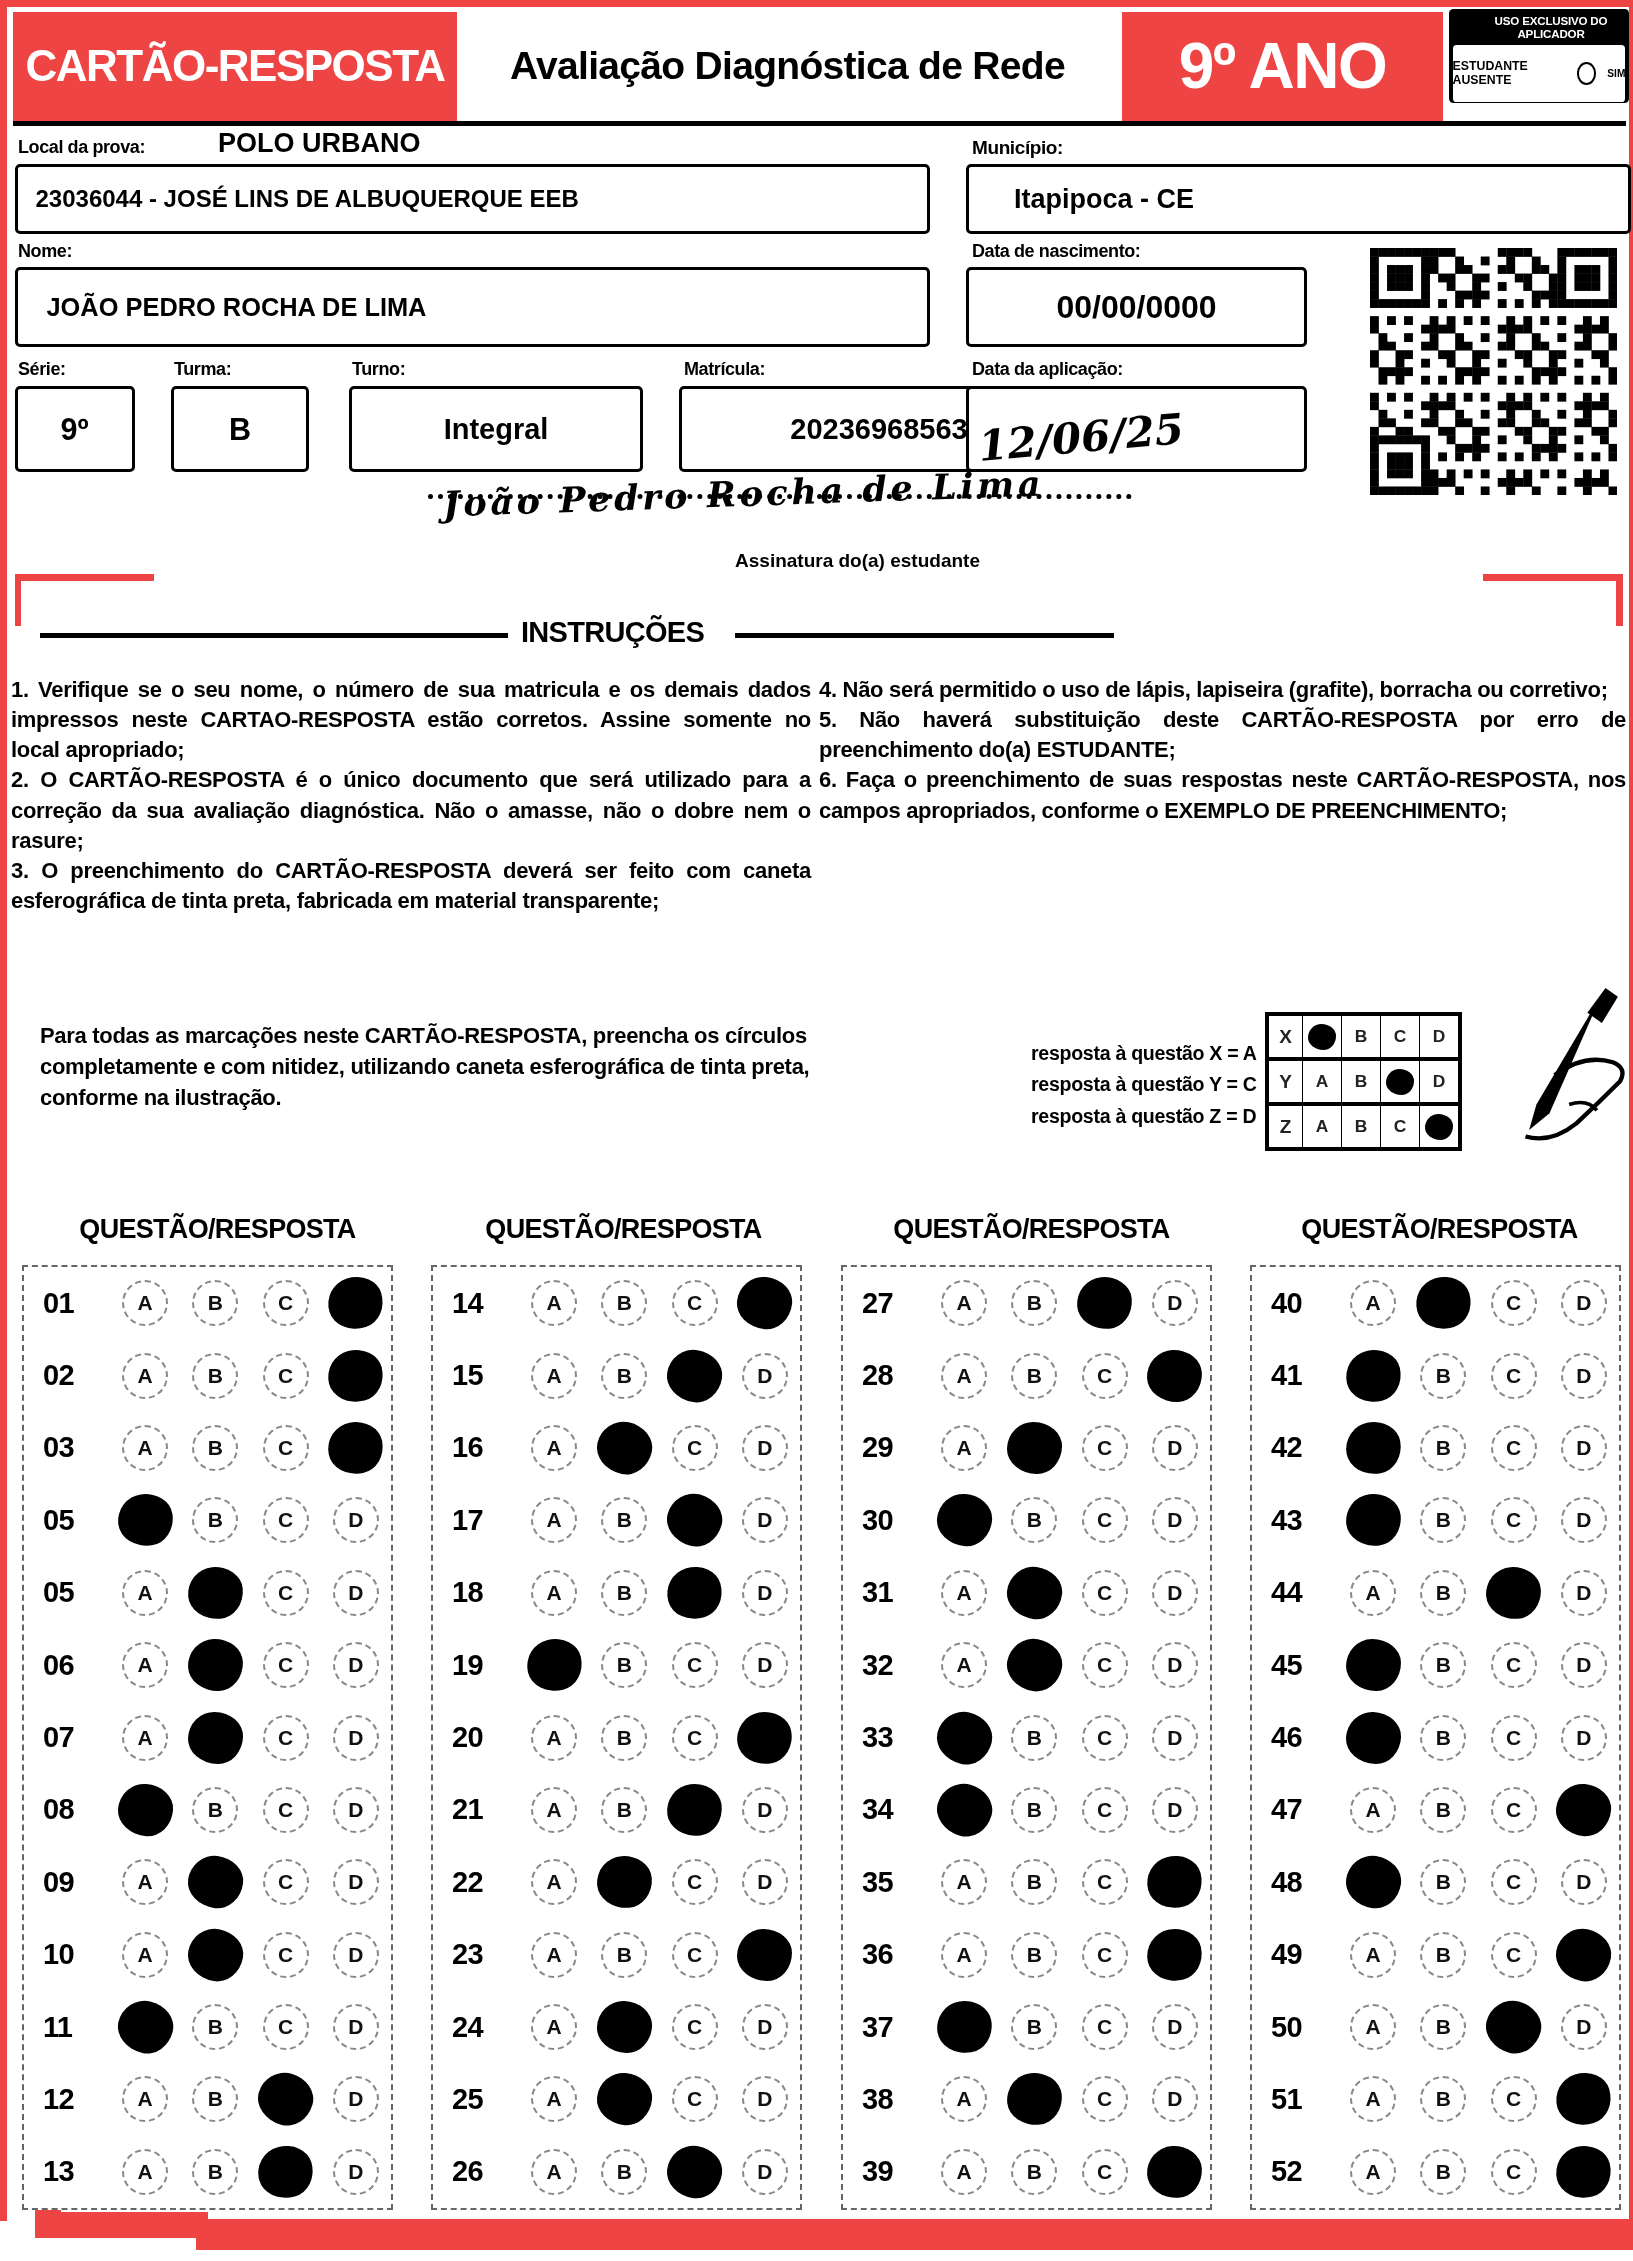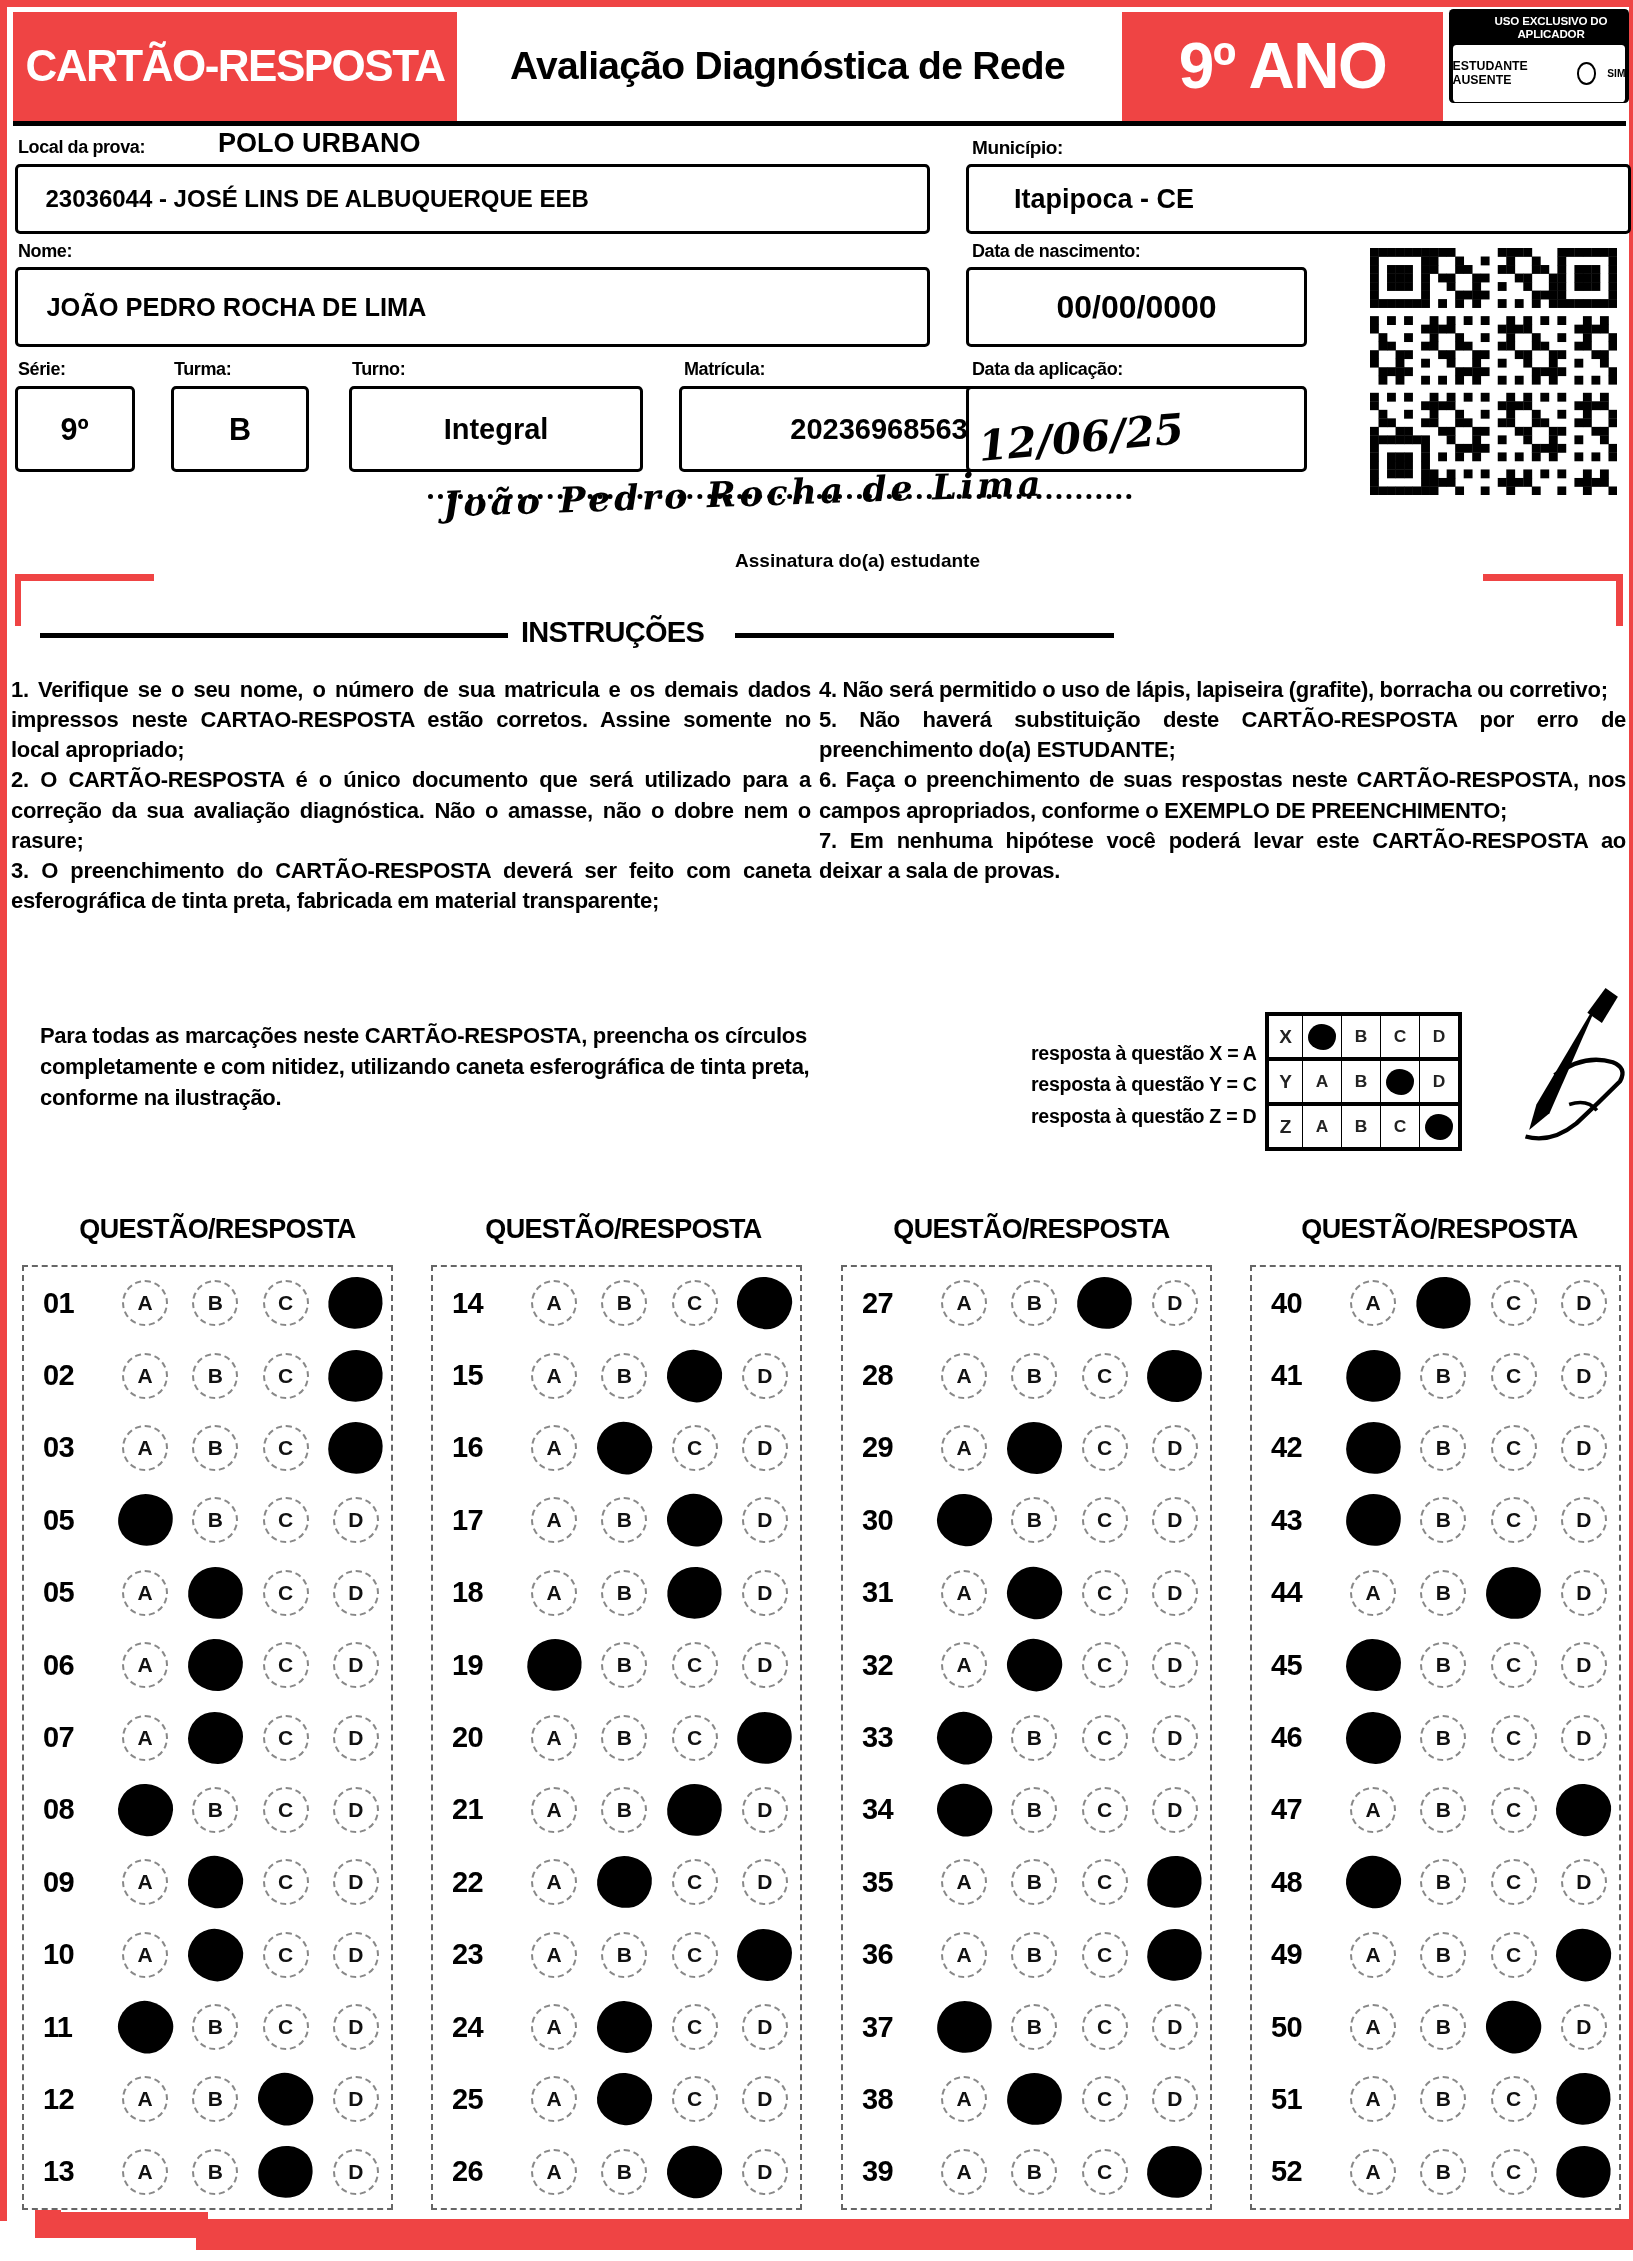--- a/index.html
+++ b/index.html
@@ -78,21 +78,21 @@
       <span class="absent-circle"></span>
       <span style="font-size:10.2px;">SIM</span>
     </div>
   </div>
 
   <div class="abs lbl" style="left:18px;top:137px;">Local da prova:</div>
   <div class="abs val" style="left:218px;top:128px;font-size:27px;">POLO URBANO</div>
   <div class="abs lbl" style="left:972px;top:137px;font-size:19px;">Município:</div>
 
   <div class="abs fbox" style="left:14.5px;top:164px;width:909px;height:64px;">
-    <span class="val" style="font-size:24px;padding-left:28px;">23036044 - JOSÉ LINS DE ALBUQUERQUE EEB</span>
+    <span class="val" style="font-size:24px;padding-left:18px;">23036044 - JOSÉ LINS DE ALBUQUERQUE EEB</span>
   </div>
   <div class="abs fbox" style="left:966px;top:164px;width:659px;height:64px;">
     <span class="val" style="font-size:27px;padding-left:45px;">Itapipoca - CE</span>
   </div>
 
   <div class="abs lbl" style="left:18px;top:241px;">Nome:</div>
   <div class="abs fbox" style="left:14.5px;top:267px;width:909px;height:74px;">
     <span class="val" style="font-size:25.4px;padding-left:29px;">JOÃO PEDRO ROCHA DE LIMA</span>
   </div>
   <div class="abs lbl" style="left:972px;top:241px;">Data de nascimento:</div>
@@ -499,21 +499,20 @@
 
   <div class="abs instr-col" id="instr-left" style="left:11px;top:675px;width:800px;">
       <p>1. Verifique se o seu nome, o número de sua matricula e os demais dados impressos neste CARTAO-RESPOSTA estão corretos. Assine somente no local apropriado;</p>
       <p>2. O CARTÃO-RESPOSTA é o único documento que será utilizado para a correção da sua avaliação diagnóstica. Não o amasse, não o dobre nem o rasure;</p>
       <p>3. O preenchimento do CARTÃO-RESPOSTA deverá ser feito com caneta esferográfica de tinta preta, fabricada em material transparente;</p>
     </div>
   <div class="abs instr-col" id="instr-right" style="left:819px;top:675px;width:807px;">
       <p>4. Não será permitido o uso de lápis, lapiseira (grafite), borracha ou corretivo;</p>
       <p>5. Não haverá substituição deste CARTÃO-RESPOSTA por erro de preenchimento do(a) ESTUDANTE;</p>
       <p>6. Faça o preenchimento de suas respostas neste CARTÃO-RESPOSTA, nos campos apropriados, conforme o EXEMPLO DE PREENCHIMENTO;</p>
-      <p>7. Em nenhuma hipótese você poderá levar este CARTÃO-RESPOSTA ao deixar a sala de provas.</p>
     </div>
 
   <div class="abs note" style="left:40px;top:1020px;width:831px;">Para todas as marcações neste CARTÃO-RESPOSTA, preencha os círculos completamente e com nitidez, utilizando caneta esferográfica de tinta preta, conforme na ilustração.</div>
 
   <div class="abs legend" style="left:1031px;top:1038px;">
     <div>resposta à questão X = A</div>
     <div>resposta à questão Y = C</div>
     <div>resposta à questão Z = D</div>
   </div>
 

